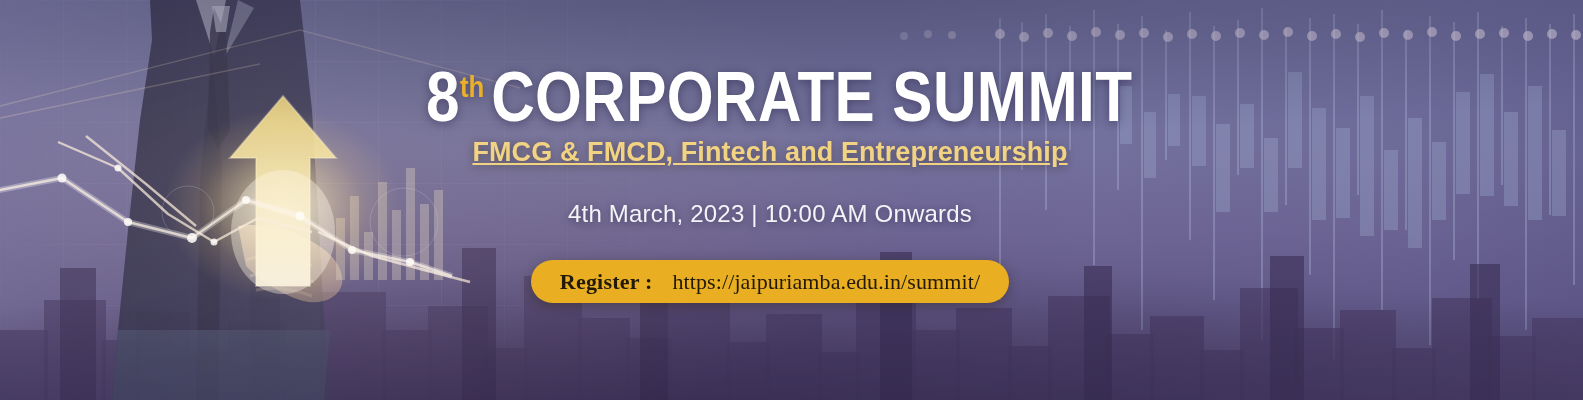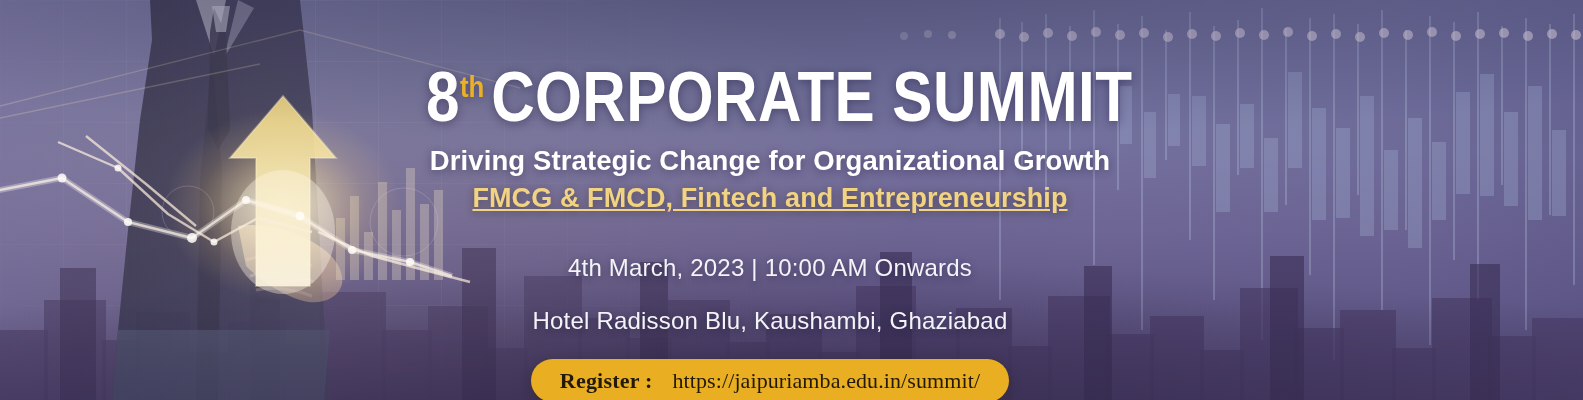--- a/index.html
+++ b/index.html
@@ -118,21 +118,21 @@
     color:#f2d382;
     font-size:27px;
     font-weight:700;
     letter-spacing:0.1px;
     white-space:nowrap;
     text-shadow:0 2px 8px rgba(40,30,20,0.45);
     text-decoration:underline;
   }
 
   .datetime{
-    margin:16px;
+    margin:8px;
     padding-top:24px;
     color:#f4f3f8;
     font-size:24px;
     font-weight:400;
     letter-spacing:0.2px;
     white-space:nowrap;
     text-shadow:0 2px 7px rgba(30,25,60,0.5);
   }
   .venue{
     margin:0;
@@ -425,25 +425,23 @@
 
   <div class="bg-vignette"></div>
 
   <div class="content">
     <div class="text-col">
 
       <h1 class="title">
         <span class="num">8</span><span class="ord">th</span><span class="main">CORPORATE SUMMIT</span>
       </h1>
 
-      <p class="tagline">Driving Strategic Change for Organizational Growth</p>
       <p class="sectors">FMCG &amp; FMCD, Fintech and Entrepreneurship</p>
 
       <p class="datetime">4th March, 2023 | 10:00 AM Onwards</p>
-      <p class="venue">Hotel Radisson Blu, Kaushambi, Ghaziabad</p>
 
       <div class="cta-wrap">
         <button class="cta">
           <span class="cta-label">Register :</span>
             <span class="cta-url">https://jaipuriamba.edu.in/summit/</span>
         </button>
       </div>
 
     </div>
   </div>

